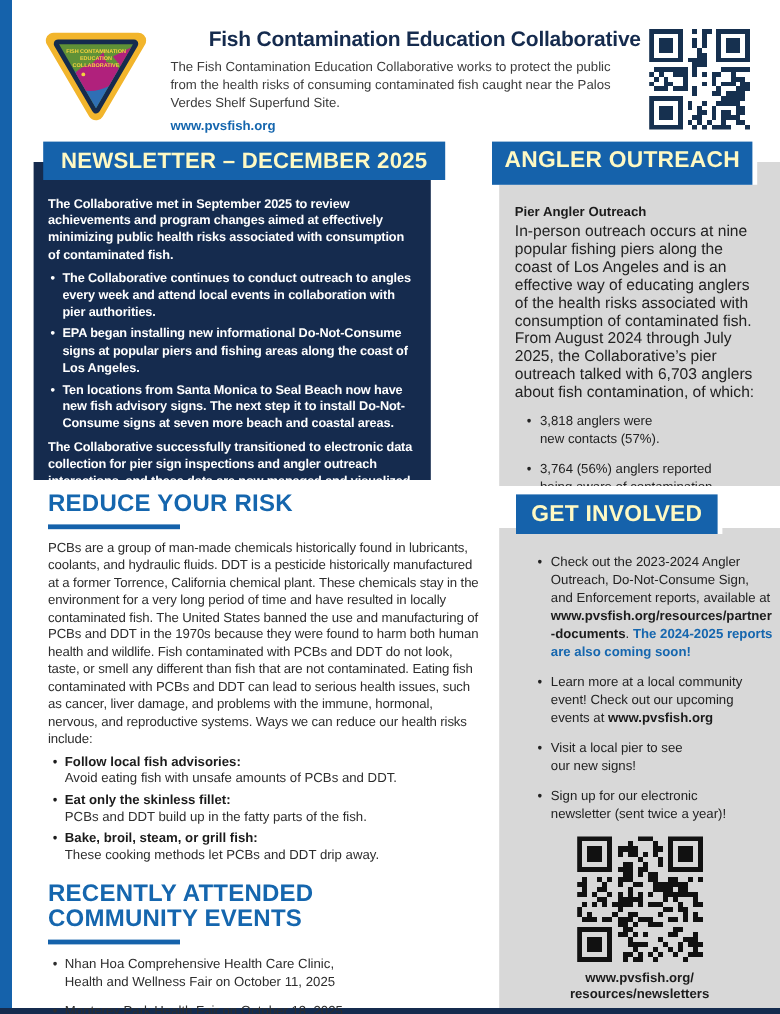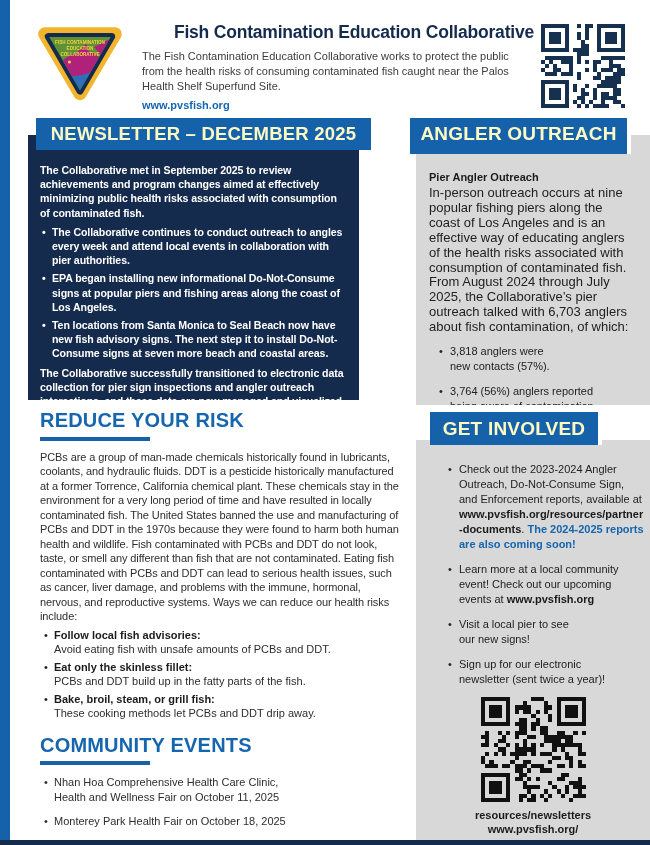--- a/index.html
+++ b/index.html
@@ -94,21 +94,21 @@
       </g>
       <text x="50" y="30" text-anchor="middle" font-size="5.2" font-weight="bold" fill="#f5d33f" font-family="Liberation Sans, sans-serif">FISH CONTAMINATION</text>
       <text x="50" y="36.5" text-anchor="middle" font-size="5.2" font-weight="bold" fill="#f5d33f" font-family="Liberation Sans, sans-serif">EDUCATION</text>
       <text x="50" y="43" text-anchor="middle" font-size="5.2" font-weight="bold" fill="#f5d33f" font-family="Liberation Sans, sans-serif">COLLABORATIVE</text>
     </g>
   </svg>
 </div>
 
 <div class="header-text">
   <h1>Fish Contamination Education Collaborative</h1>
-  <p>The Fish Contamination Education Collaborative works to protect the public from the health risks of consuming contaminated fish caught near the Palos Health Shelf Superfund Site.</p>
+  <p>The Fish Contamination Education Collaborative works to protect the public from the health risks of consuming contaminated fish caught near the Palos Verdes Shelf Superfund Site.</p>
   <div class="site">www.pvsfish.org</div>
 </div>
 
 <div class="qr qr-top"><svg xmlns="http://www.w3.org/2000/svg" width="84" height="84" shape-rendering="crispEdges">
       <rect x="36" y="0" width="4" height="4" fill="#16304f"></rect>
       <rect x="44" y="0" width="4" height="4" fill="#16304f"></rect>
       <rect x="48" y="0" width="4" height="4" fill="#16304f"></rect>
       <rect x="44" y="4" width="4" height="4" fill="#16304f"></rect>
       <rect x="36" y="8" width="4" height="4" fill="#16304f"></rect>
       <rect x="44" y="8" width="4" height="4" fill="#16304f"></rect>
@@ -466,22 +466,22 @@
         <rect x="4.2" y="4.2" width="21" height="21" fill="#d8d8d8"></rect>
         <rect x="8.4" y="8.4" width="12.600000000000001" height="12.600000000000001" fill="#111111"></rect>
         <rect x="75.60000000000001" y="0" width="29.400000000000002" height="29.400000000000002" fill="#111111"></rect>
         <rect x="79.8" y="4.2" width="21" height="21" fill="#d8d8d8"></rect>
         <rect x="84" y="8.4" width="12.600000000000001" height="12.600000000000001" fill="#111111"></rect>
         <rect x="0" y="75.60000000000001" width="29.400000000000002" height="29.400000000000002" fill="#111111"></rect>
         <rect x="4.2" y="79.8" width="21" height="21" fill="#d8d8d8"></rect>
         <rect x="8.4" y="84" width="12.600000000000001" height="12.600000000000001" fill="#111111"></rect>
       </svg></div>
   <div class="qr-caption">
+    <div>www.pvsfish.org/</div>
     <div>resources/newsletters</div>
-    <div>www.pvsfish.org/</div>
   </div>
 </div>
 <div class="titlebox gi-titlebox">GET INVOLVED</div>
 
 <div class="left-lower">
   <h2 class="h-blue">REDUCE YOUR RISK</h2>
   <div class="rule"></div>
   <p class="bodytext">PCBs are a group of man-made chemicals historically found in lubricants, coolants, and hydraulic fluids. DDT is a pesticide historically manufactured at a former Torrence, California chemical plant. These chemicals stay in the environment for a very long period of time and have resulted in locally contaminated fish. The United States banned the use and manufacturing of PCBs and DDT in the 1970s because they were found to harm both human health and wildlife. Fish contaminated with PCBs and DDT do not look, taste, or smell any different than fish that are not contaminated. Eating fish contaminated with PCBs and DDT can lead to serious health issues, such as cancer, liver damage, and problems with the immune, hormonal, nervous, and reproductive systems. Ways we can reduce our health risks include:</p>
   <ul class="tips">
     <li>
@@ -492,20 +492,21 @@
       <span class="tip-label">Eat only the skinless fillet:</span>
       <span class="tip-body">PCBs and DDT build up in the fatty parts of the fish.</span>
     </li>
     <li>
       <span class="tip-label">Bake, broil, steam, or grill fish:</span>
       <span class="tip-body">These cooking methods let PCBs and DDT drip away.</span>
     </li>
   </ul>
   <div class="events-block">
     <h2 class="h-blue">
+      <div>RECENTLY ATTENDED</div>
       <div>COMMUNITY EVENTS</div>
     </h2>
     <div class="rule"></div>
     <ul class="events-list">
       <li class="pre">Nhan Hoa Comprehensive Health Care Clinic,
 Health and Wellness Fair on October 11, 2025</li>
       <li class="pre">Monterey Park Health Fair on October 18, 2025</li>
     </ul>
   </div>
 </div>

